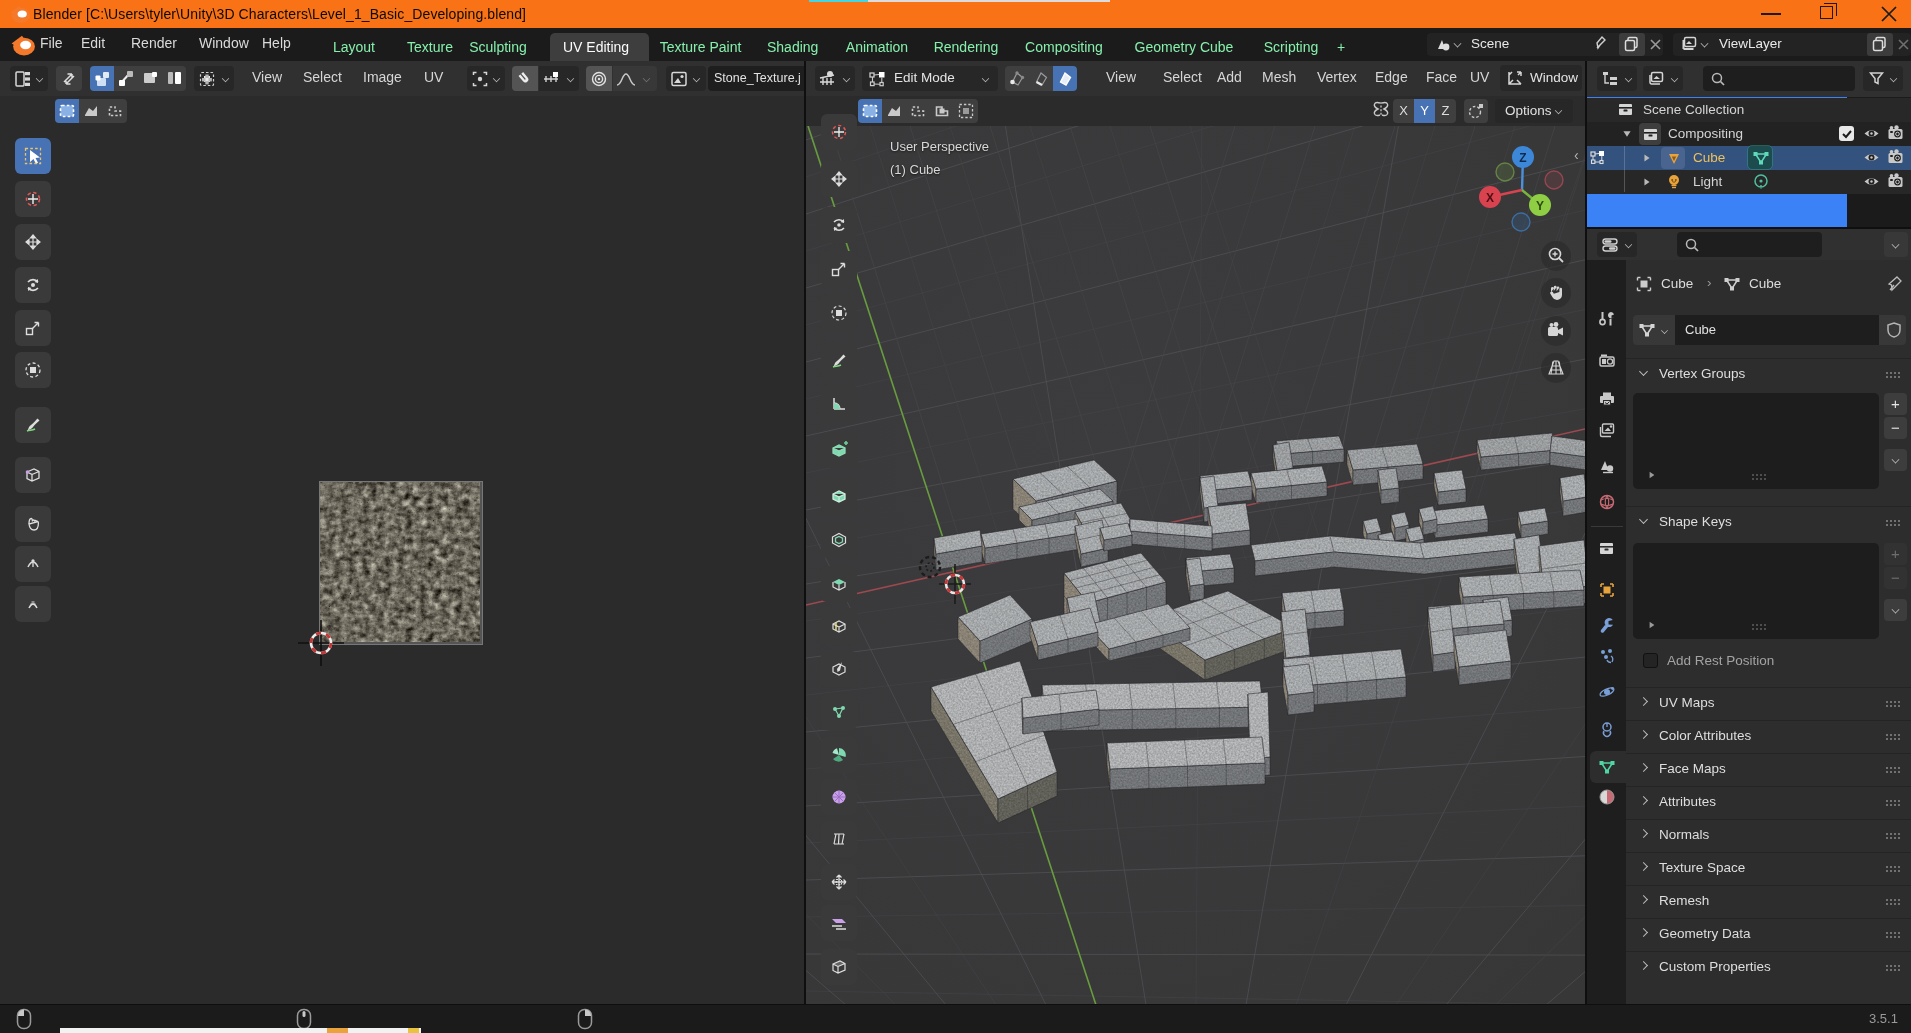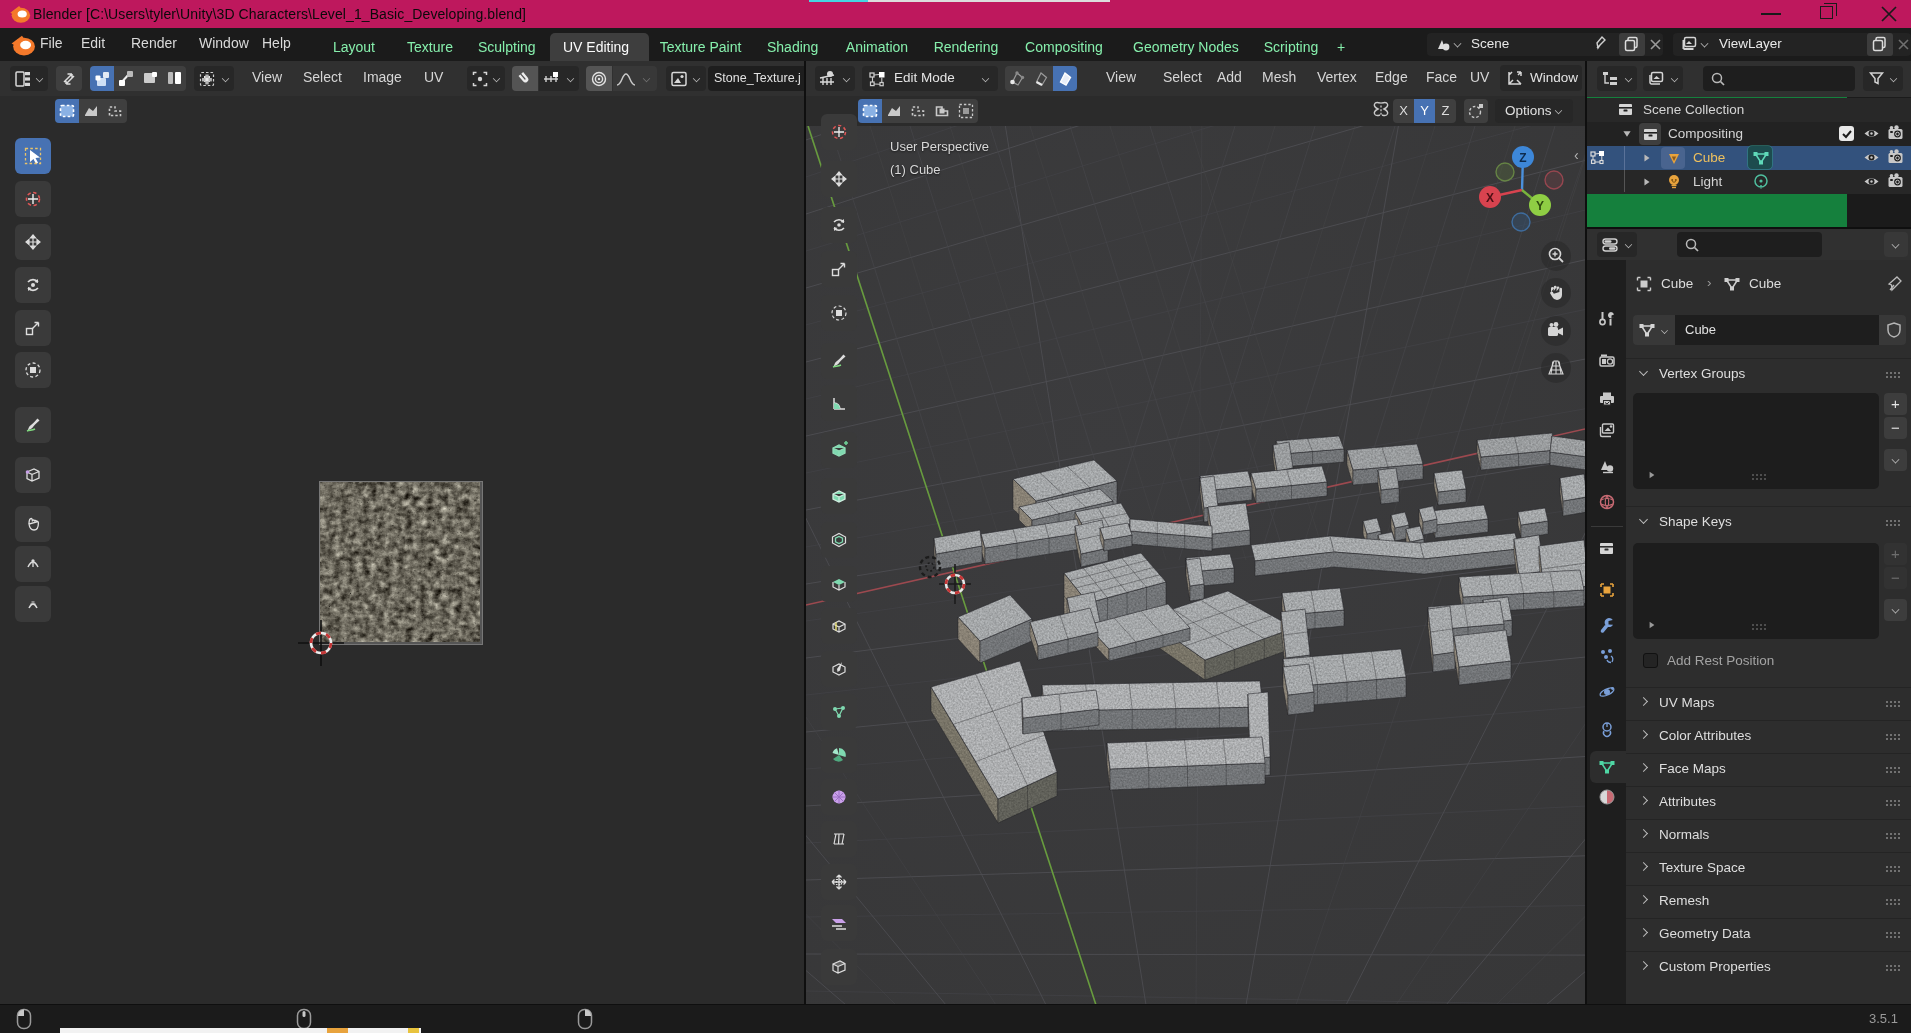--- a/index.html
+++ b/index.html
@@ -1,20 +1,20 @@
 <!DOCTYPE html>
 <html><head><meta charset="utf-8"><title>Blender</title>
 <style>
 *{margin:0;padding:0;box-sizing:border-box}
 html,body{width:1911px;height:1033px;overflow:hidden;background:#111;
  font-family:"Liberation Sans",sans-serif;-webkit-font-smoothing:antialiased}
 #page{position:absolute;left:0;top:0;width:1911px;height:1033px;background:#1b1b1b}
 .abs{position:absolute}
 
-#titlebar{left:0;top:0;width:1911px;height:28px;background:#be185d;color:#0a0a0a;font-size:14px}
+#titlebar{left:0;top:0;width:1911px;height:28px;background:#f97316;color:#0a0a0a;font-size:14px}
 #titlebar .t{position:absolute;left:33px;top:6px;letter-spacing:.1px}
 
 #topbar{left:0;top:28px;width:1911px;height:33px;background:#1b1b1b}
 .menu{position:absolute;top:7px;font-size:14px;color:#dadada}
 .wtab{white-space:nowrap;position:absolute;top:5px;height:28px;line-height:28px;font-size:14px;color:#86efac;
  padding:0 13px;border-radius:5px 5px 0 0}
 .wtab.act{background:#3e3e3e;color:#fcfcfc}
 
 .hdr{background:#303030}
 .btn{position:absolute;background:#3f3f3f;border-radius:4px}
@@ -23,21 +23,21 @@
 .mtxt{position:absolute;font-size:14px;color:#d6d6d6}
 .fld{position:absolute;background:#1e1e1e;border-radius:4px;color:#e2e2e2;font-size:13px}
 .chev{display:inline-block;width:7px;height:7px;border-right:1.6px solid #bdbdbd;border-bottom:1.6px solid #bdbdbd;transform:rotate(45deg)}
 
 #uvhdr{left:0;top:61px;width:804px;height:35px;background:#303030}
 #uvtool{left:0;top:96px;width:804px;height:30px;background:#2b2b2b}
 #uvcanvas{left:0;top:126px;width:804px;height:879px;background:#2b2b2b;overflow:hidden}
 #vphdr{left:806px;top:61px;width:779px;height:35px;background:#303030}
 #vptool{left:806px;top:96px;width:779px;height:30px;background:#2b2b2b}
 #vpcanvas{left:806px;top:126px;width:779px;height:879px;overflow:hidden;background:#3a3a3c}
-#outliner{left:1587px;top:61px;width:260px;height:166px;background:#15803d}
+#outliner{left:1587px;top:61px;width:260px;height:166px;background:#3b82f6}
 #props{left:1587px;top:229px;width:324px;height:776px;background:#2d2d2d}
 #statusbar{left:0;top:1005px;width:1911px;height:28px;background:#1b1b1b}
 .gapv{position:absolute;background:#0f0f0f}
 .toolbtn{position:absolute;left:15px;width:36px;height:36px;background:#3a3a3a;border-radius:6px}
 .toolbtn.blue{background:#4772b3}
 .orow{position:absolute;left:0;width:324px;height:24px;font-size:13.5px;color:#d4d4d4}
 .prow{position:absolute;left:39px;width:285px;height:32px;background:#2d2d2d;border-top:1px solid #242424;
  font-size:13.5px;color:#dedede}
 .grip{position:absolute;width:16px;height:8px;opacity:.55;
  background:radial-gradient(circle at 2px 2px,#aaa 1px,transparent 1.3px),
@@ -75,28 +75,28 @@
 <ellipse cx="15.6" cy="13.0" rx="5.46" ry="4.16" fill="#fff"></ellipse>
 <path d="M 1.56 11.44 L 11.96 3.6400000000000006 L 15.079999999999998 7.8 L 5.2 13.52 Z" fill="#f4792b"></path>
         </svg></div>
 <div class="menu" style="left:40px">File</div>
       <div class="menu" style="left:81px">Edit</div>
       <div class="menu" style="left:131px">Render</div>
       <div class="menu" style="left:199px">Window</div>
       <div class="menu" style="left:262px">Help</div>
       <div class="wtab" style="left:319px;width:70px;text-align:center">Layout</div>
       <div class="wtab" style="left:388px;width:84px;text-align:center">Texture</div>
-      <div class="wtab" style="left:465px;width:92px;">Sculpting</div>
+      <div class="wtab" style="left:452px;width:92px;text-align:center">Sculpting</div>
       <div class="wtab act" style="left:550px;width:99px;text-align:left">UV Editing</div>
       <div class="wtab" style="left:640px;width:121px;text-align:center">Texture Paint</div>
       <div class="wtab" style="left:754px;width:77px;text-align:center">Shading</div>
       <div class="wtab" style="left:831px;width:92px;text-align:center">Animation</div>
       <div class="wtab" style="left:920px;width:92px;text-align:center">Rendering</div>
       <div class="wtab" style="left:1011px;width:106px;text-align:center">Compositing</div>
-      <div class="wtab" style="left:1120px;width:128px;text-align:center">Geometry Nodes</div>
+      <div class="wtab" style="left:1120px;width:128px;text-align:center">Geometry Cube</div>
       <div class="wtab" style="left:1245px;width:92px;text-align:center">Scripting</div>
       <div class="wtab" style="left:1324px;width:33px;text-align:center">+</div>
 <div class="abs" style="left:1427px;top:5px;width:236px;height:23px;background:#232323;border-radius:4px">
  <span class="abs" style="left:8px;top:4px"><svg width="16" height="15" viewBox="0 0 16 15" style="">
             <path d="M3 12 L7 3 L10 12 Z" fill="#ddd"></path>
             <circle cx="11" cy="10" r="3.4" fill="#ddd"></circle>
           </svg></span>
  <span class="chev" style="position:absolute;left:27px;top:7px;transform:rotate(45deg) scale(.8)"></span>
  <span class="abs" style="left:44px;top:3px;font-size:13.5px;color:#e8e8e8">Scene</span>
  <span class="abs" style="left:166px;top:2px"><svg width="18" height="18" viewBox="0 0 18 18" style="">

